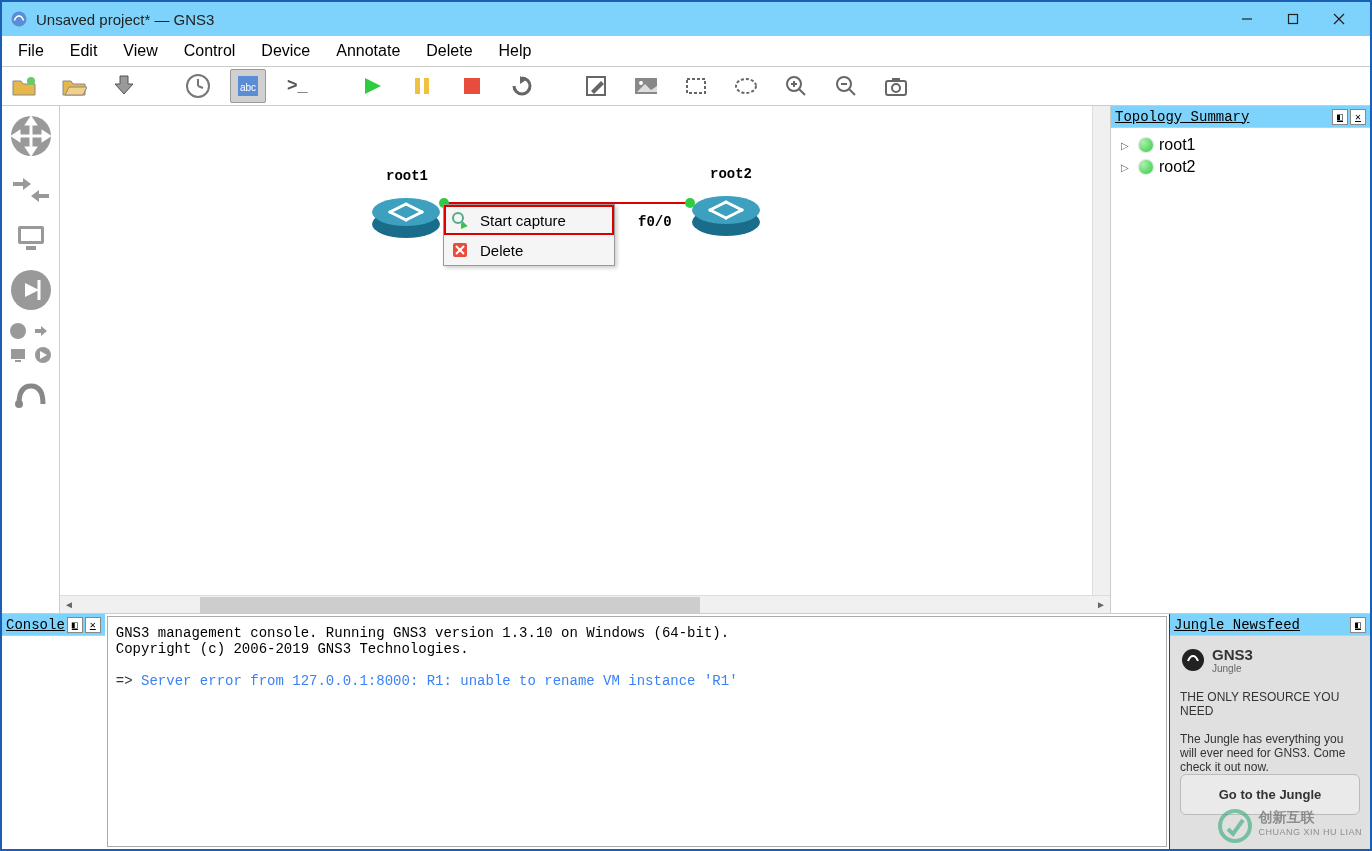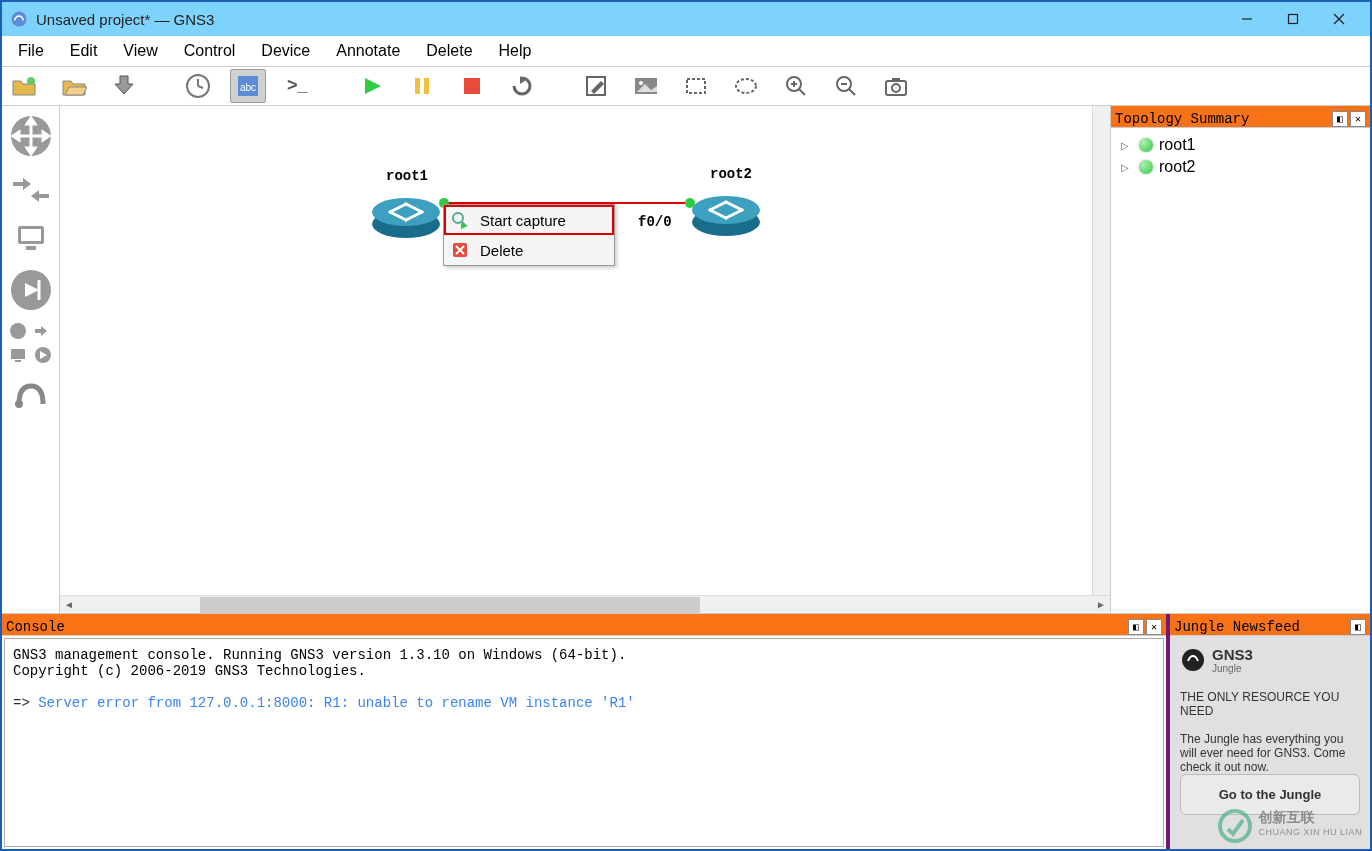--- a/index.html
+++ b/index.html
@@ -32,29 +32,29 @@
 .ctx-menu { position: absolute; background: #f5f5f5; border: 1px solid #999; box-shadow: 2px 2px 4px rgba(0,0,0,0.2); }
 .ctx-item { display: flex; align-items: center; gap: 10px; padding: 5px 14px 5px 6px; font-size: 15px; cursor: default; position: relative; }
 .ctx-item.highlighted { outline: 2px solid #d00; outline-offset: -2px; }
 .ctx-item .ctx-icon { width: 20px; height: 20px; display: flex; align-items: center; justify-content: center; }
 .hscroll { height: 18px; background: #f0f0f0; border-top: 1px solid #ddd; position: relative; display: flex; align-items: center; }
 .hscroll .arrow { width: 18px; height: 18px; display: flex; align-items: center; justify-content: center; font-size: 10px; color: #666; }
 .hscroll .thumb { position: absolute; left: 140px; width: 500px; height: 16px; background: #cdcdcd; border-radius: 0; }
 .vscroll { width: 18px; background: #f0f0f0; border-left: 1px solid #ddd; position: relative; }
 .vscroll .vthumb { width: 16px; background: #cdcdcd; position: absolute; }
 .right-panels { width: 260px; display: flex; flex-direction: column; border-left: 1px solid #ccc; }
-.panel-header { height: 22px; background: #f97316; border-bottom: 1px solid #ccc; display: flex; align-items: flex-end; padding: 0 4px; font-family: 'Courier New', monospace; font-size: 14px; }
+.panel-header { height: 22px; background: #7dd3fc; border-bottom: 1px solid #ccc; display: flex; align-items: center; padding: 0 4px; font-family: 'Courier New', monospace; font-size: 14px; text-decoration: underline; }
 .panel-header .panel-title { flex: 1; }
 .panel-header .panel-btn { width: 16px; height: 16px; border: 1px solid #888; background: #fff; margin-left: 2px; display: flex; align-items: center; justify-content: center; font-size: 10px; cursor: default; }
 .tree { flex: 1; background: #fff; padding: 6px; font-size: 16px; overflow: auto; }
 .tree-row { display: flex; align-items: center; gap: 6px; padding: 2px 4px; cursor: default; }
 .tree-row .expand { color: #666; font-size: 10px; width: 12px; }
 .status-dot { width: 14px; height: 14px; border-radius: 50%; background: radial-gradient(circle at 30% 30%, #aef0ae, #2ecc40); box-shadow: 0 0 2px rgba(0,0,0,0.4); }
 .bottom-row { height: 236px; display: flex; border-top: 1px solid #ccc; }
-.console-panel { flex: 1; display: flex; flex-direction: column; border-right: 4px solid #701a75; }
+.console-panel { flex: 1; display: flex; flex-direction: row; border-right: 1px solid #701a75; }
 .console-body { flex: 1; background: #fff; border: 1px solid #aaa; margin: 2px; padding: 8px; font-family: 'Courier New', monospace; font-size: 14px; overflow: auto; white-space: pre-wrap; }
 .console-body .err-line { color: #3b82f6; }
 .console-body .prompt { color: #333; }
 .newsfeed-panel { width: 200px; display: flex; flex-direction: column; background: #e0e0e0; }
 .newsfeed-body { flex: 1; padding: 10px; font-size: 12px; color: #333; }
 .newsfeed-body .logo-row { display: flex; align-items: center; gap: 6px; margin-bottom: 16px; }
 .newsfeed-body .headline { font-weight: normal; font-size: 12px; margin-bottom: 14px; }
 .newsfeed-body .jungle-btn { display: block; padding: 12px; background: #eaeaea; border: 1px solid #bbb; border-radius: 6px; text-align: center; font-weight: bold; font-size: 13px; cursor: default; }
 .watermark { position: absolute; right: 10px; bottom: 8px; opacity: 0.6; display: flex; align-items: flex-start; gap: 6px; pointer-events: none; }
 .watermark .wm-text { font-size: 14px; color: #555; }

